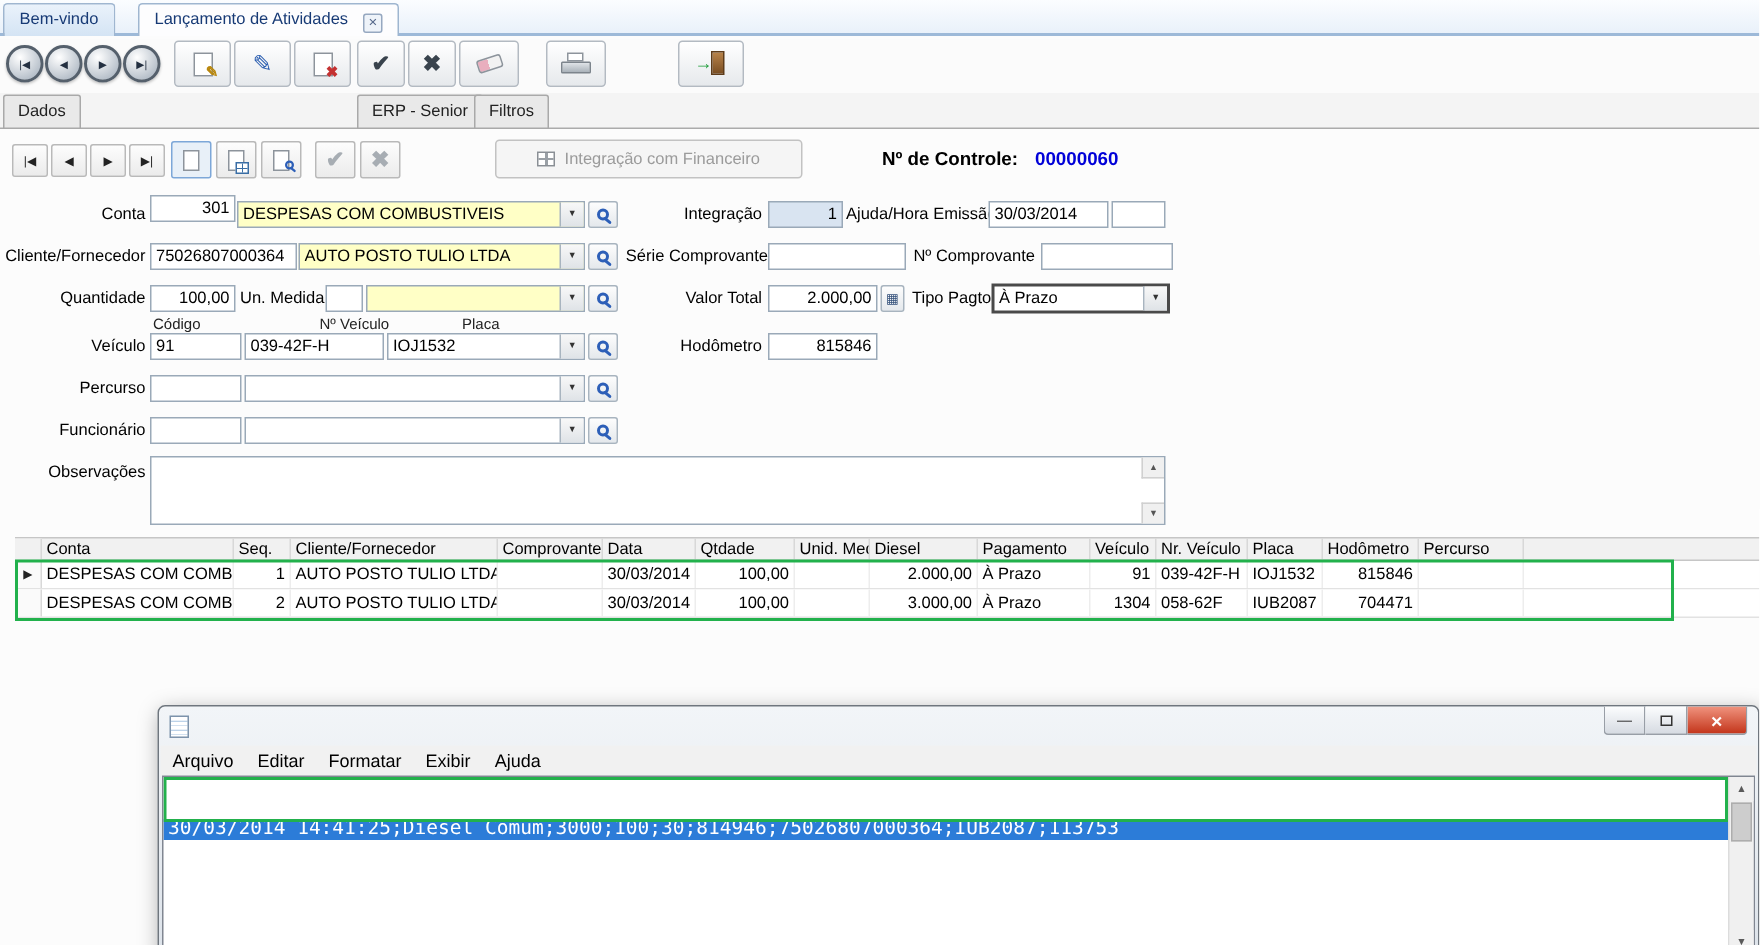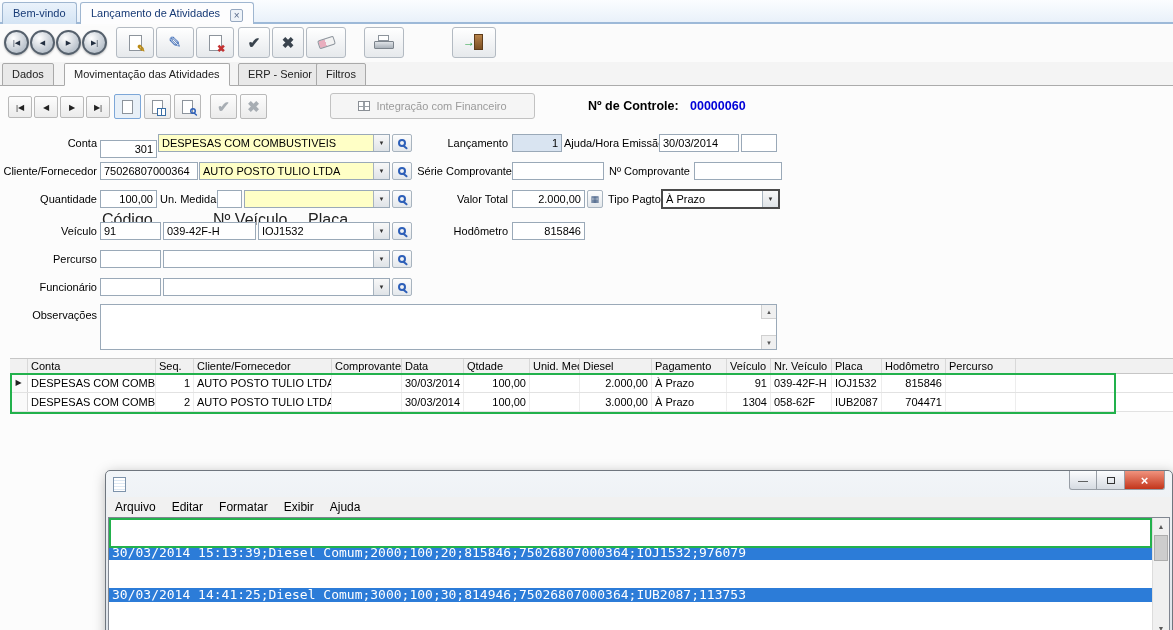--- a/index.html
+++ b/index.html
@@ -62,21 +62,21 @@
           background:#f5f5f5;color:#9b9b9b;display:flex;align-items:center;justify-content:center;gap:6px}
   .mini-table{display:inline-block;width:12px;height:10px;border:1px solid #8a8f95;background-color:#fff;
               background-image:linear-gradient(to bottom,transparent 45%,#9aa0a6 45%,#9aa0a6 60%,transparent 60%),
                                linear-gradient(to right,transparent 45%,#9aa0a6 45%,#9aa0a6 60%,transparent 60%)}
   .ctrl-label{position:absolute;left:588px;top:13px;font-size:12.5px;font-weight:bold}
   .ctrl-value{position:absolute;left:690px;top:13px;font-size:12.5px;font-weight:bold;color:#0000d8}
 
   
   .form{position:absolute;left:0;top:128px;width:100%;height:230px}
   .flabel{position:absolute;left:0;width:97px;text-align:right;line-height:18px;white-space:nowrap}
-  .slabel{position:absolute;font-size:16px;color:#222}
+  .slabel{position:absolute;font-size:10px;color:#222}
   .field{position:absolute;height:18px;border:1px solid #9aa9b8;background:#fff;color:#000;
          font-family:"Liberation Sans",sans-serif;font-size:11px;padding:0 3px}
   .ra{text-align:right}
   .seqf{background:#d9e4f1}
   .combo{position:absolute;height:18px;border:1px solid #9aa9b8;background:#fff}
   .combo.yellow{background:#ffffc6}
   .combo.dark{border:2px solid #4a4a4a}
   .ctxt{position:absolute;left:3px;right:18px;top:0;line-height:16px;white-space:nowrap;overflow:hidden}
   .carr{position:absolute;right:0;top:0;bottom:0;width:16px;border-left:1px solid #a8b4bf;
         background:linear-gradient(#f8f8f8,#dfe3e7);font-size:6px;color:#333;
@@ -140,21 +140,21 @@
 </style>
 </head>
 <body>
 
 <div class="app">
 
   <div class="doctabs">
     <div class="doctab" style="left:2px">
       <span>Bem-vindo</span>
     </div>
-    <div class="doctab active" style="left:80px">
+    <div class="doctab active" style="left:92px">
       <span>Lançamento de Atividades</span>
       <span class="tabclose">×</span>
     </div>
   </div>
 
   <div class="toolbar1">
     <div class="rbtn" style="left:4px">
         <span>|◀</span>
       </div>
     <div class="rbtn" style="left:30px">
@@ -201,21 +201,20 @@
     <div class="tbtn" style="left:452px;width:44px">
       <span class="icon-exit">
           <span class="arr">→</span>
           <span class="door"></span>
         </span>
     </div>
   </div>
 
   <div class="pagetabs">
     <div class="ptab" style="left:2px"><span>Dados</span></div>
-    <div class="ptab active" style="left:64px"><span>Movimentação das Atividades</span></div>
     <div class="ptab" style="left:238px"><span>ERP - Senior</span></div>
     <div class="ptab" style="left:316px"><span>Filtros</span></div>
   </div>
 
   <div class="toolbar2">
     <div class="nbtn" style="left:8px">
         <span>|◀</span>
       </div>
     <div class="nbtn" style="left:34px">
         <span>◀</span>
@@ -253,29 +252,29 @@
       <span>Integração com Financeiro</span>
     </div>
 
     <span class="ctrl-label">Nº de Controle:</span>
     <span class="ctrl-value">00000060</span>
   </div>
 
   <div class="form">
 
     <span class="flabel" style="top:6px">Conta</span>
-    <input class="field ra" style="left: 100px; top: 12px; width: 57px; padding-left: 32px;" value="301">
+    <input class="field ra" style="left: 100px; top: 2px; width: 57px; padding-left: 32px;" value="301">
     <div class="combo yellow" style="left:158px;top:6px;width:232px">
       <span class="ctxt">DESPESAS COM COMBUSTIVEIS</span>
       <span class="carr">▼</span>
     </div>
     <div class="magbtn" style="left:392px;top:6px">
         <span class="mag"></span>
       </div>
-    <span class="flabel" style="left:400px;width:108px;top:6px">Lançamento</span>
+    <span class="flabel" style="left:400px;width:108px;top:6px">Integração</span>
     <input class="field ra seqf" style="left: 512px; top: 6px; width: 50px;" value="1">
     <span class="flabel" style="left:564px;width:92px;top:6px">Ajuda/Hora Emissão</span>
     <input class="field" style="left: 659px; top: 6px; width: 80px;" value="30/03/2014">
     <input class="field" style="left: 741px; top: 6px; width: 36px;" value="">
 
     <span class="flabel" style="top:34px">Cliente/Fornecedor</span>
     <input class="field" style="left: 100px; top: 34px; width: 98px;" value="75026807000364">
     <div class="combo yellow" style="left:199px;top:34px;width:191px">
       <span class="ctxt">AUTO POSTO TULIO LTDA</span>
       <span class="carr">▼</span>
@@ -430,21 +429,20 @@
     </div>
     <div class="np-menu">
       <span>Arquivo</span>
       <span>Editar</span>
       <span>Formatar</span>
       <span>Exibir</span>
       <span>Ajuda</span>
     </div>
     <div class="np-client">
       <div class="np-text">
-        <div class="np-line sel">30/03/2014 15:13:39;Diesel Comum;2000;100;20;815846;75026807000364;IOJ1532;976079</div>
         <div class="np-line sel">30/03/2014 14:41:25;Diesel Comum;3000;100;30;814946;75026807000364;IUB2087;113753</div>
         
         
         
         
         
         
         <div class="np-green"></div>
       </div>
       <div class="np-scroll">

